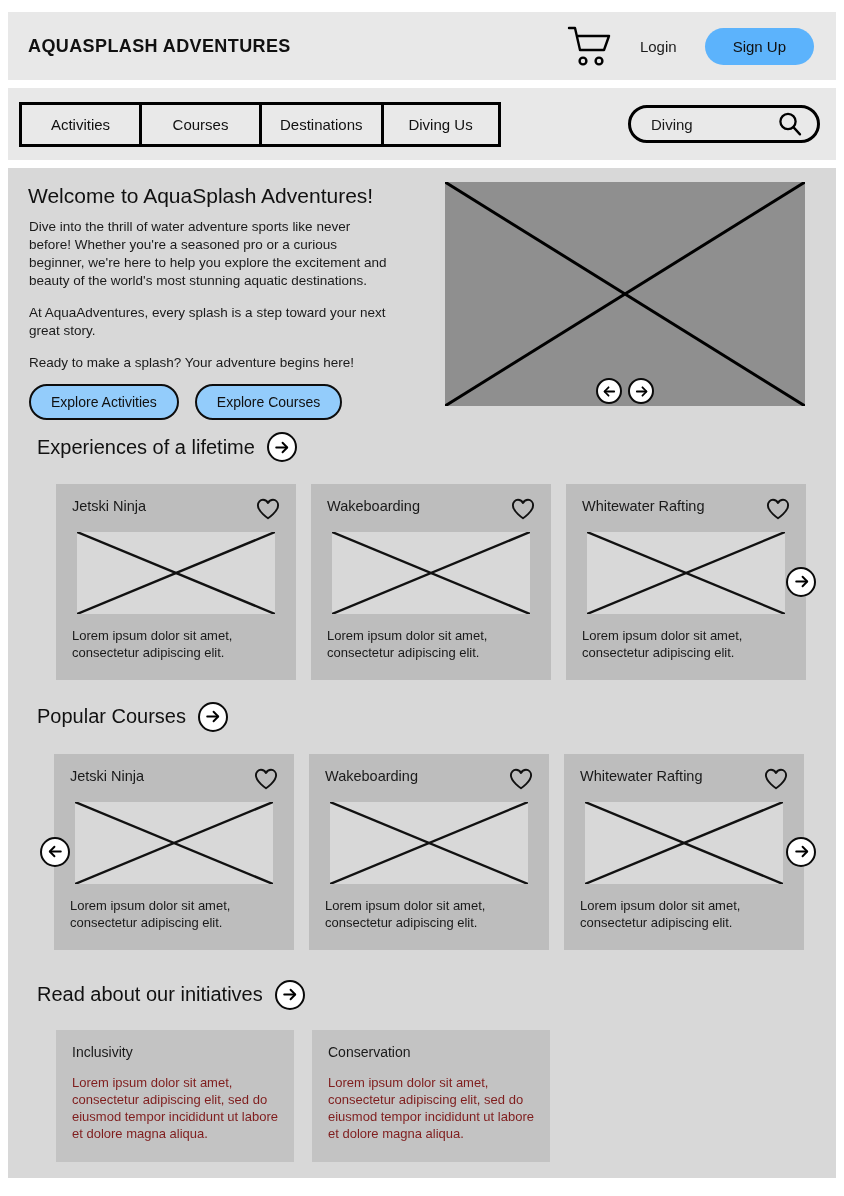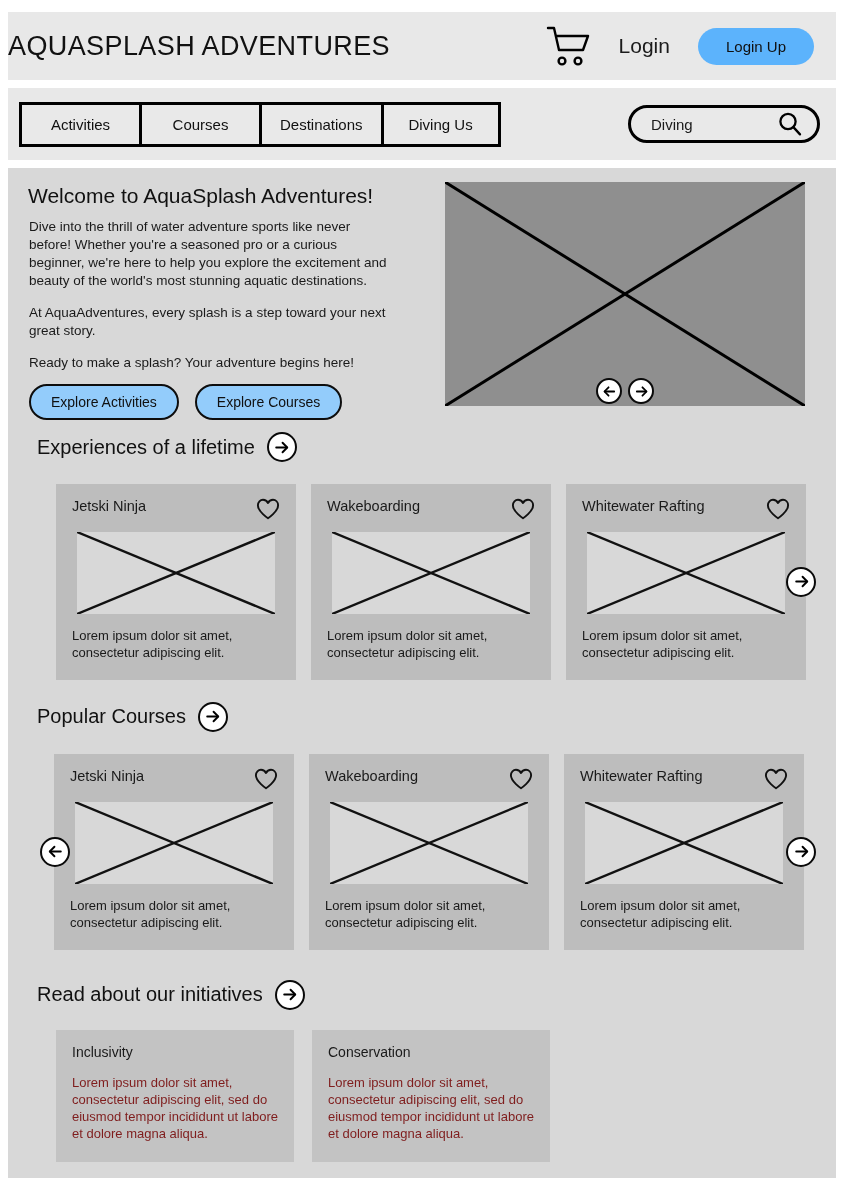--- a/index.html
+++ b/index.html
@@ -13,29 +13,30 @@
   .page { position: relative; width: 844px; height: 1196px; background:#ffffff; }
 
   
   .header {
     position: absolute; left: 8px; top: 12px;
     width: 828px; height: 68px;
     background: #e8e8e8;
     display: flex; align-items: center;
   }
   .brand {
-    font-size: 27px; font-weight: 400; letter-spacing: .4px;
+    margin-left: 20px;
+    font-size: 18px; font-weight: 700; letter-spacing: .4px;
     color: #111; white-space: nowrap;
   }
   .header-right {
     margin-left: auto; margin-right: 22px;
     display: flex; align-items: center; gap: 28px;
   }
   .cart-icon { width: 46px; height: 44px; display:block; }
-  .login-link { font-size: 21px; color: #1b1b1b; }
+  .login-link { font-size: 15px; color: #1b1b1b; }
   .signup-btn {
     background: #5cb3fc; color: #101010;
     border: none; border-radius: 20px;
     padding: 11px 28px; font-size: 15px;
     font-family: "Liberation Sans", sans-serif;
     cursor: pointer; line-height: 1;
   }
 
   
   .navbar {
@@ -169,21 +170,21 @@
     <div class="brand">AQUASPLASH ADVENTURES</div>
     <div class="header-right">
       <span>
         <svg class="cart-icon" viewBox="0 0 46 44" fill="none" stroke="#000" stroke-width="2.4" stroke-linecap="round" stroke-linejoin="round">
           <path d="M3 4 L9 4 L14 26 L38 26 L43 12 L11 12"></path>
           <circle cx="17" cy="37" r="3.4"></circle>
           <circle cx="33" cy="37" r="3.4"></circle>
         </svg>
       </span>
       <span class="login-link">Login</span>
-      <button class="signup-btn">Login Up</button>
+      <button class="signup-btn">Sign Up</button>
     </div>
   </div>
 
   <div class="navbar">
     <div class="nav-tabs">
       <div class="nav-tab">Activities</div>
       <div class="nav-tab">Courses</div>
       <div class="nav-tab">Destinations</div>
       <div class="nav-tab">Diving Us</div>
     </div>

